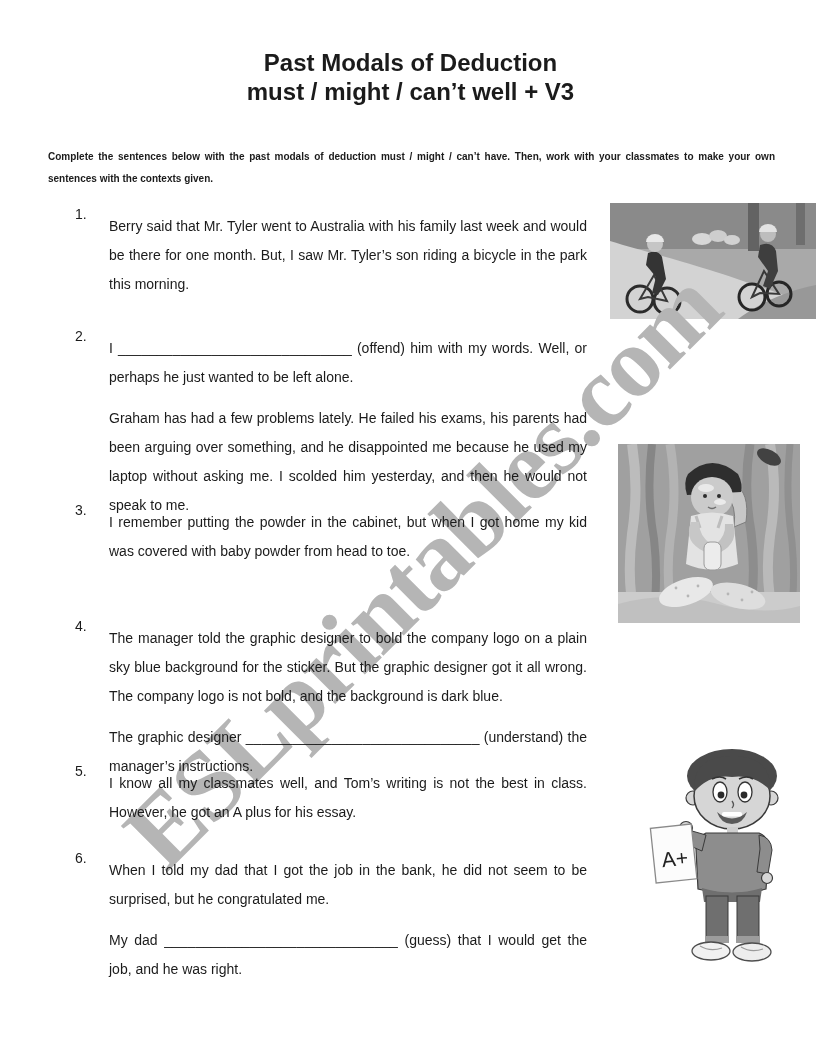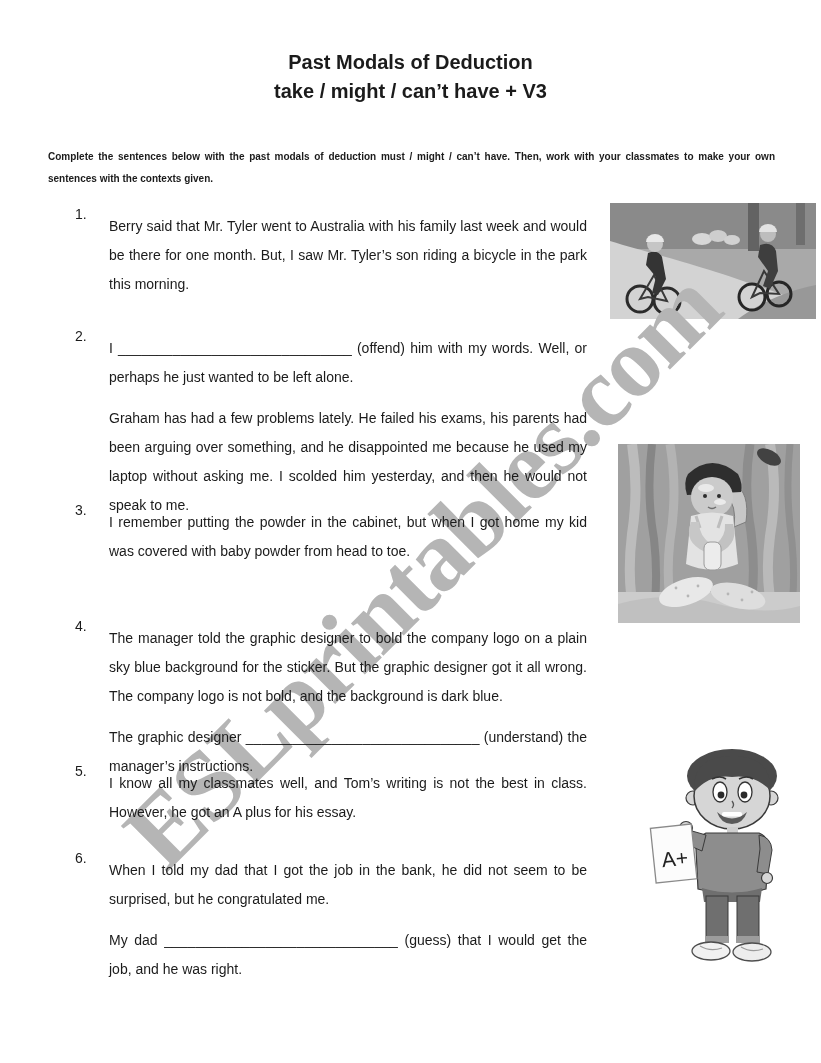--- a/index.html
+++ b/index.html
@@ -2,21 +2,21 @@
 <html><head>
 <meta charset="utf-8">
 <style>
   html,body { margin:0; padding:0; background:#ffffff; }
   .page {
     position:relative; width:821px; height:1063px; background:#ffffff;
     font-family:"Liberation Sans", sans-serif; color:#1b1b1b; overflow:hidden;
   }
   .title-block {
     position:absolute; top:48px; left:0; width:821px; text-align:center;
-    font-weight:bold; font-size:20px; line-height:29px; z-index:3;
+    font-weight:bold; font-size:24px; line-height:29px; z-index:3;
   }
   .instructions {
     position:absolute; left:48px; top:146px; width:727px;
     font-weight:bold; font-size:10px; line-height:22px; text-align:justify; z-index:3;
   }
   .question {
     position:absolute; left:75px; width:524px; display:flex; z-index:3;
     font-size:14px; line-height:29px;
   }
   .q-num { flex:0 0 22px; width:22px; }
@@ -32,21 +32,21 @@
     white-space:nowrap; z-index:2; pointer-events:none;
   }
 </style>
 </head>
 <body>
 
 <div class="page">
 
   <div class="title-block">
     <div>Past Modals of Deduction</div>
-    <div>take / might / can’t have + V3</div>
+    <div>must / might / can’t well + V3</div>
   </div>
 
   <div class="instructions">Complete the sentences below with the past modals of deduction must / might / can’t have. Then, work with your classmates to make your own sentences with the contexts given.</div>
 
   <div class="question" style="top:200px">
     <div class="q-num">1.</div>
     <div class="q-body">
       <p>Berry said that Mr. Tyler went to Australia with his family last week and would be there for one month. But, I saw Mr. Tyler’s son riding a bicycle in the park this morning.</p>
     </div>
   </div>

